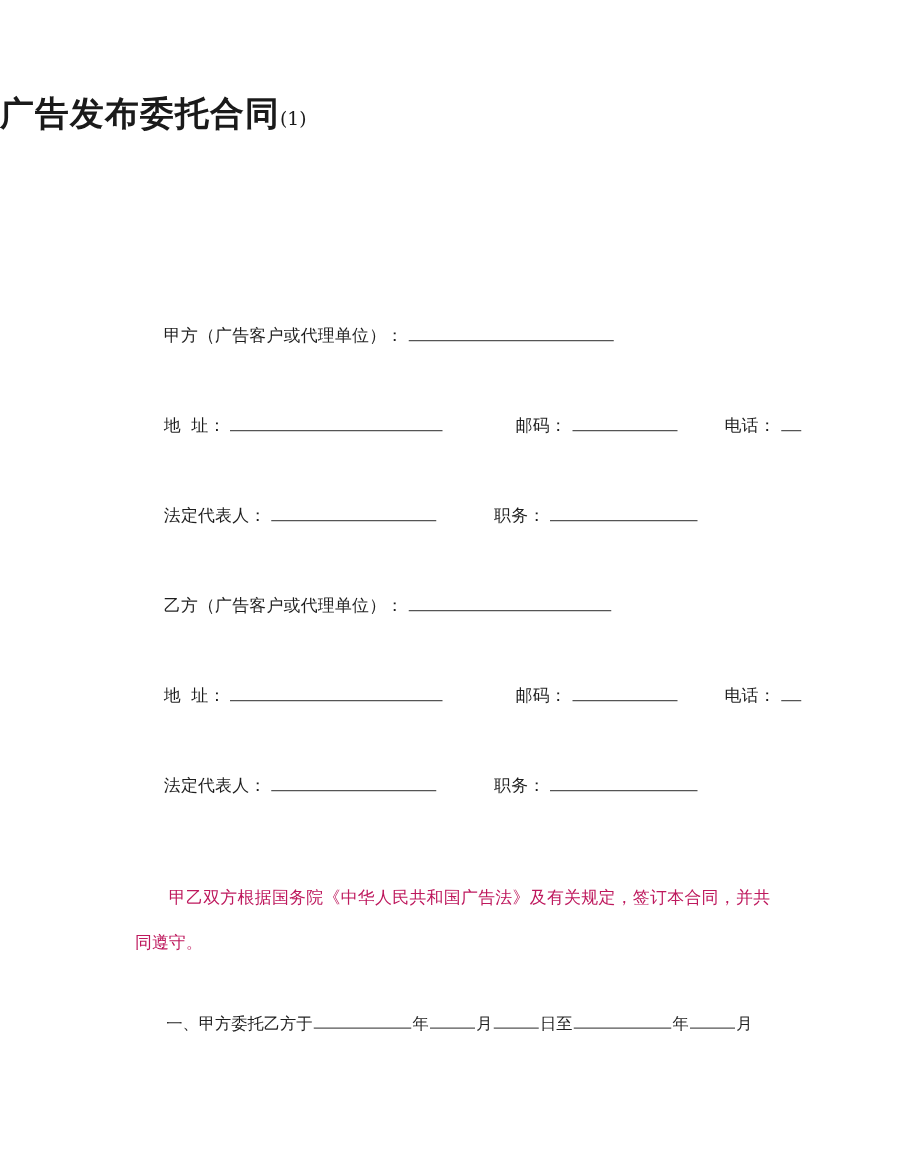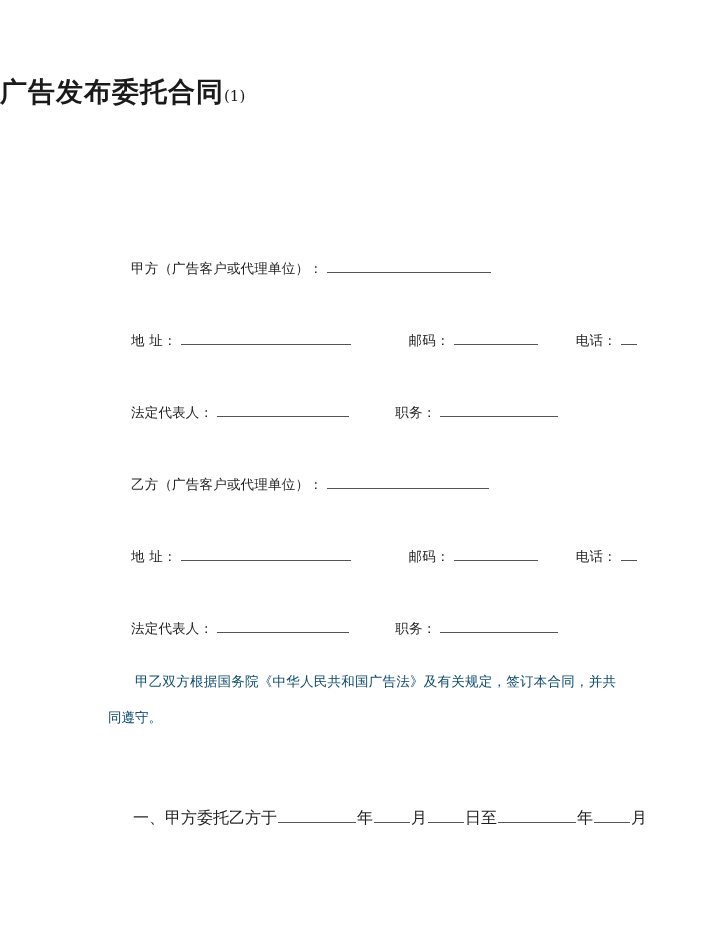--- a/index.html
+++ b/index.html
@@ -57,20 +57,21 @@
     font-family: "DejaVu Sans", "Liberation Sans", sans-serif;
     font-size: 13.5px;
     line-height: 20px;
     white-space: nowrap;
     color: #1e1e1e;
   }
   .field-row .lbl {
     display: inline-block;
     vertical-align: baseline;
     letter-spacing: 0.2px;
+    font-family: Liberation Mono, monospace;
   }
   .blank {
     display: inline-block;
     vertical-align: baseline;
     border-bottom: 1.4px solid #555555;
     height: 14px;
     margin: 0 2px 0 4px;
   }
   .blank.w-party   { width: 164px; }
   .blank.w-partyb  { width: 162px; }
@@ -80,39 +81,39 @@
   .blank.w-rep     { width: 132px; }
   .blank.w-title   { width: 118px; }
 
   .gap-zip { display: inline-block; width: 56px; }
   .gap-tel { display: inline-block; width: 36px; }
   .gap-duty { display: inline-block; width: 44px; }
 
   
   .body-para {
     position: absolute;
-    top: 663px;
+    top: 700px;
     left: 108px;
     width: 508px;
     font-family: "DejaVu Sans", "Liberation Sans", sans-serif;
     font-size: 13.5px;
     line-height: 36px;
     text-indent: 27px;
     text-align: justify;
-    color: #0c4a6e;
+    color: #be185d;
   }
 
   
   .clause {
     position: absolute;
     top: 808px;
     left: 133px;
     width: 500px;
     font-family: Liberation Mono, monospace;
-    font-size: 16px;
+    font-size: 13px;
     line-height: 20px;
     white-space: nowrap;
     color: #1e1e1e;
   }
   .clause .blank {
     margin: 0 1px;
   }
   .blank.w-year  { width: 78px; }
   .blank.w-month { width: 36px; }
   .blank.w-day   { width: 36px; }

